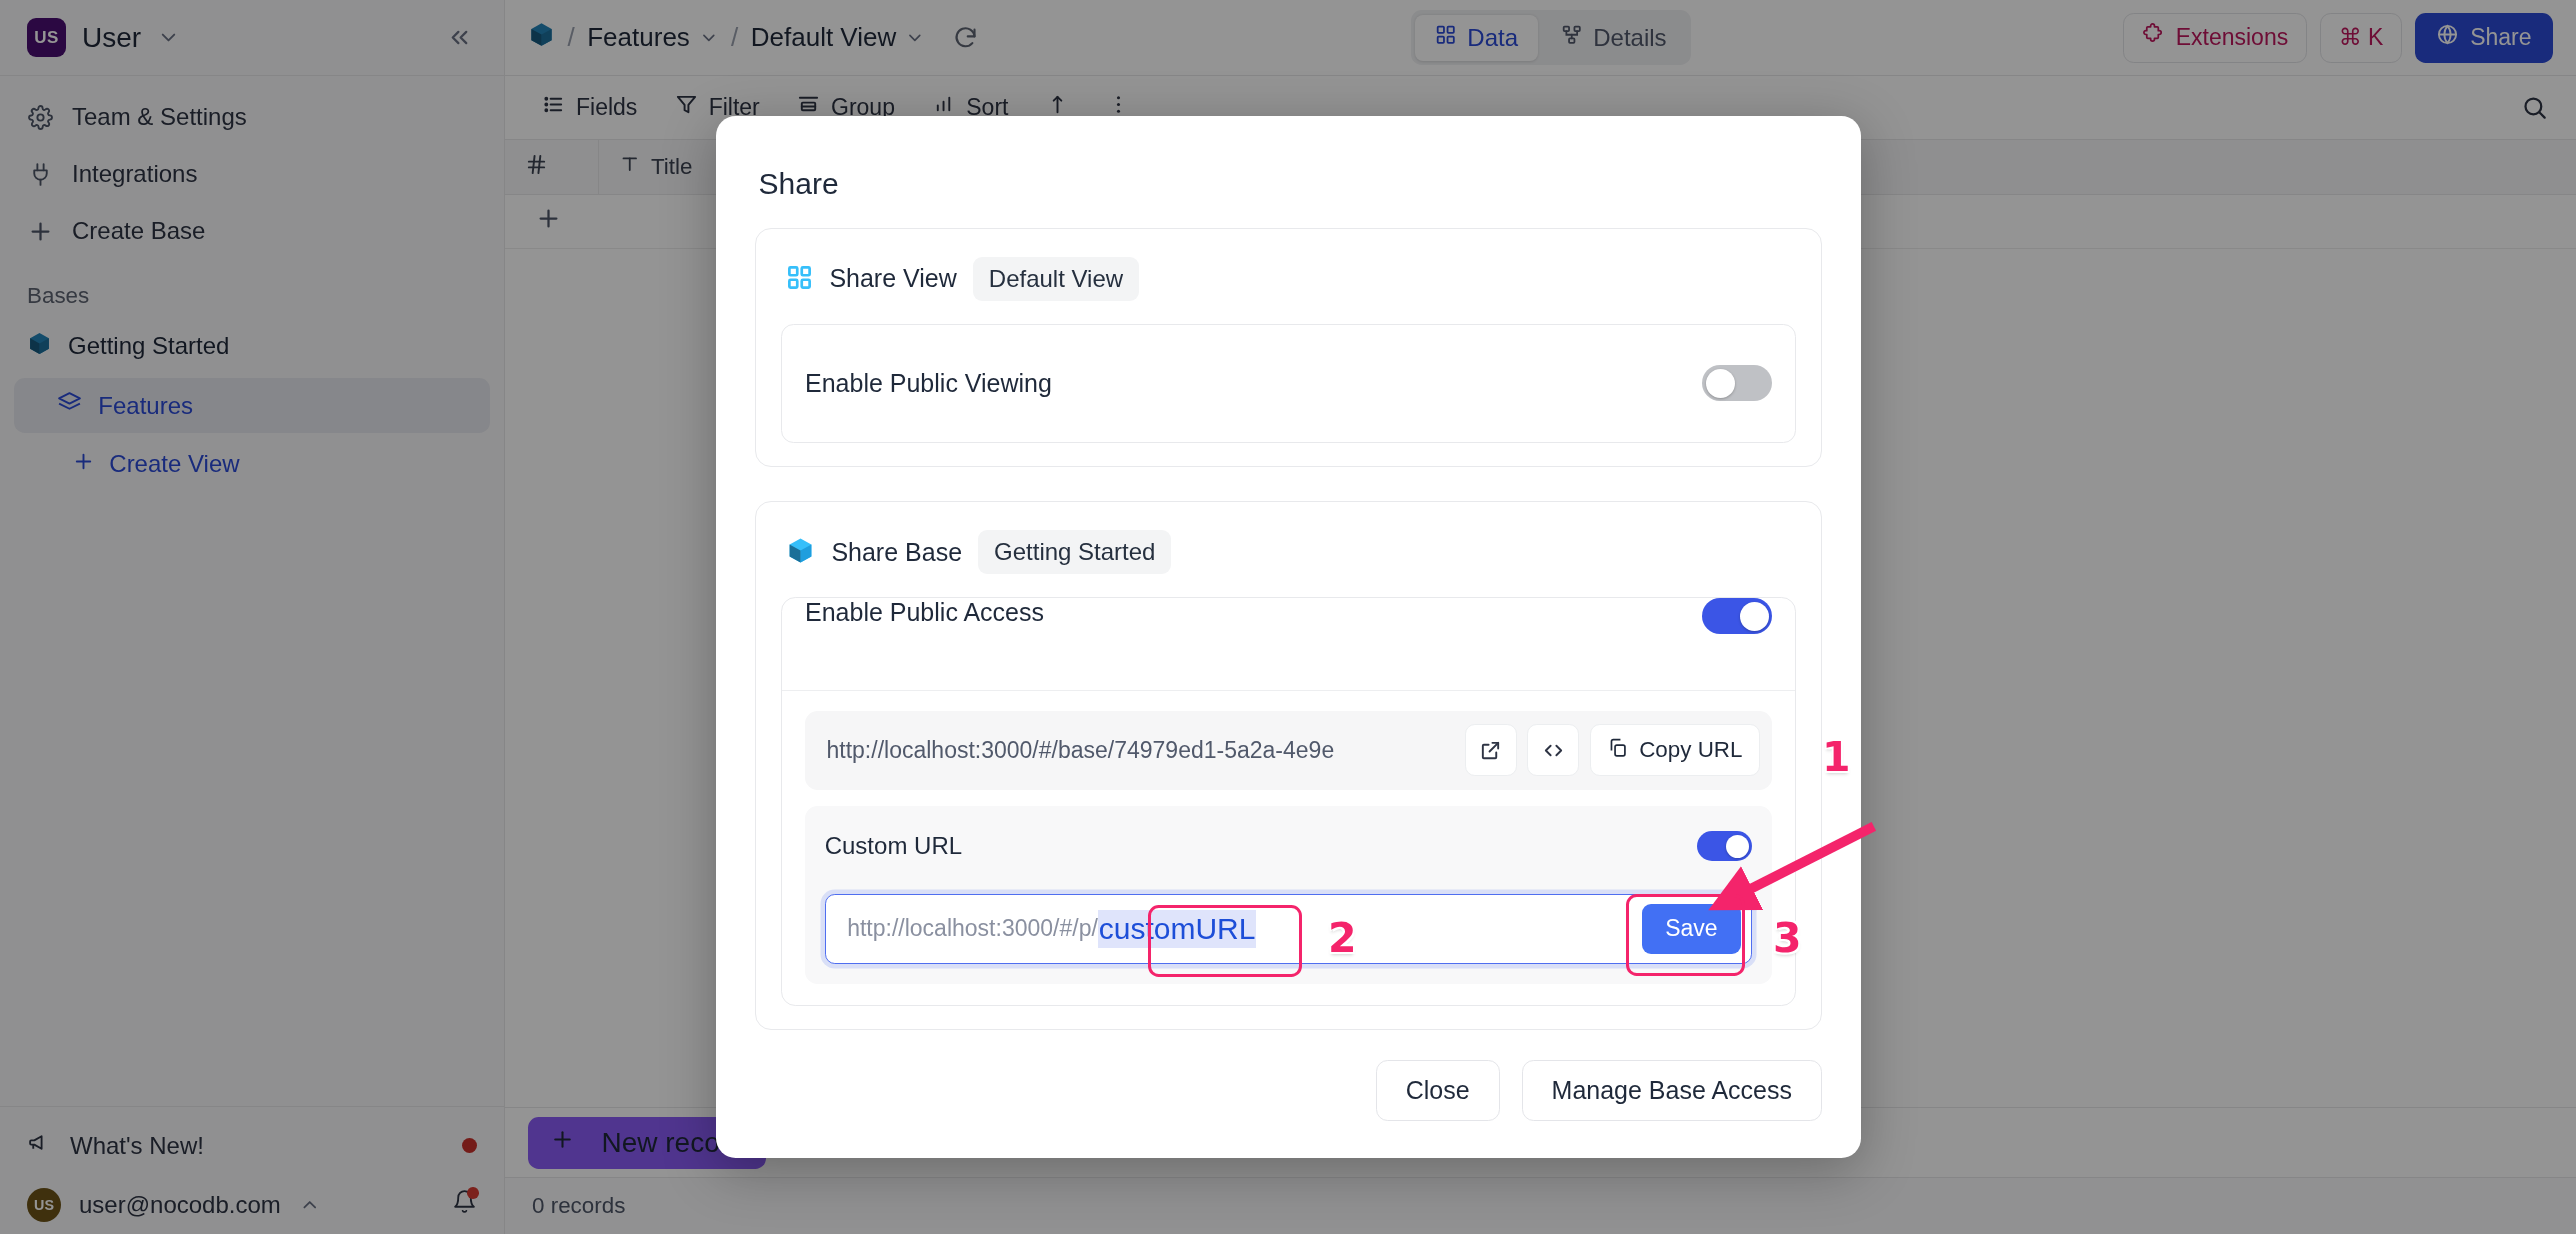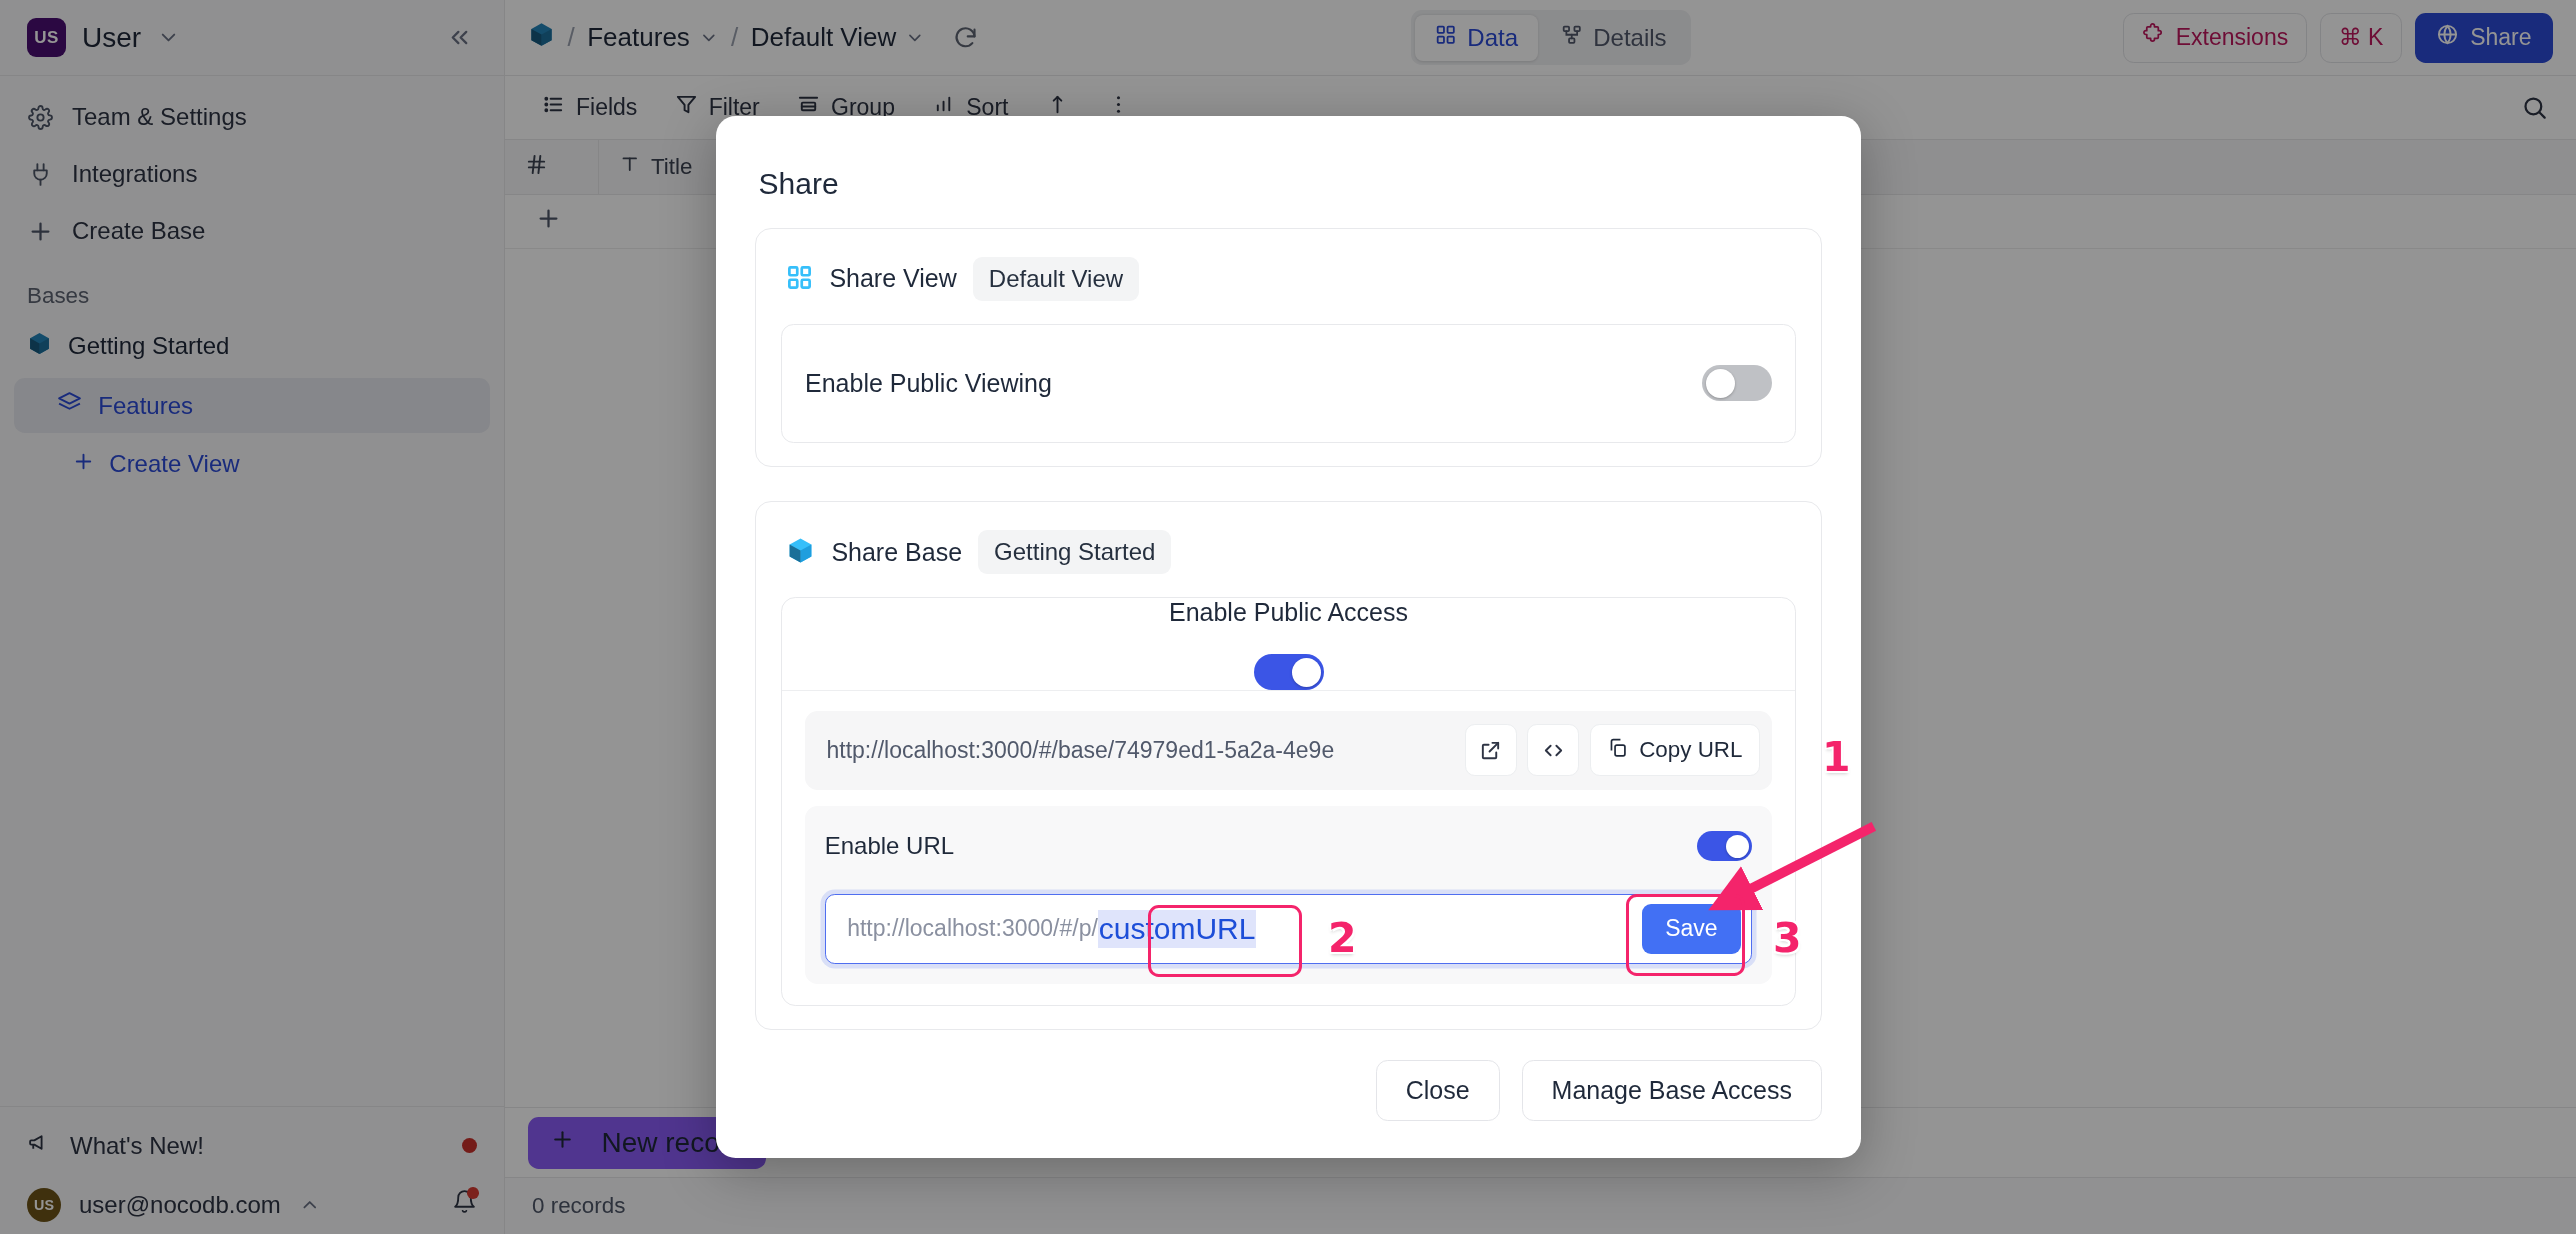--- a/index.html
+++ b/index.html
@@ -231,24 +231,23 @@
   .toggle.on .knob { left: 38px; }
   .toggle.sm { width: 55px; height: 30px; border-radius: 15px; }
   .toggle.sm .knob { width: 23px; height: 23px; top: 3.6px; left: 3.6px; }
   .toggle.sm.on .knob { left: 29px; }
 
   .access-card {
     border: 0.9px solid #e8e9ec; border-radius: 14.3px;
     padding: 0;
   }
   .access-top {
-    height: 93px; display: flex; align-items: center;
+    height: 93px; display: flex; 
     padding: 0 23px;
     border-bottom: 0.9px solid #edeef0;
-    flex-direction: column;
   }
   .access-body { padding: 19.7px 23px 21.5px 23px; }
 
   .url-bar {
     background: #f6f6f7; border-radius: 12.5px;
     height: 79px; display: flex; align-items: center;
     padding: 0 12.5px 0 21.5px; gap: 10.7px;
   }
   .url-text {
     flex: 1; font-size: 23px; color: #51596b;
@@ -723,21 +722,21 @@
                     <rect x="9" y="9" width="11" height="12" rx="2"></rect>
                     <path d="M5 15V5a2 2 0 0 1 2-2h8"></path>
                   </svg>
               </span>
               <span>Copy URL</span>
             </span>
           </div>
 
           <div class="custom-block">
             <div class="custom-head">
-              <span class="custom-label">Enable URL</span>
+              <span class="custom-label">Custom URL</span>
               <span class="row-spacer"></span>
               <span class="toggle sm on">
                 <span class="knob"></span>
               </span>
             </div>
 
             <div class="custom-input">
               <span class="prefix">http://localhost:3000/#/p/</span>
               <span class="cu-value">customURL</span>
               <span class="cu-spacer"></span>

